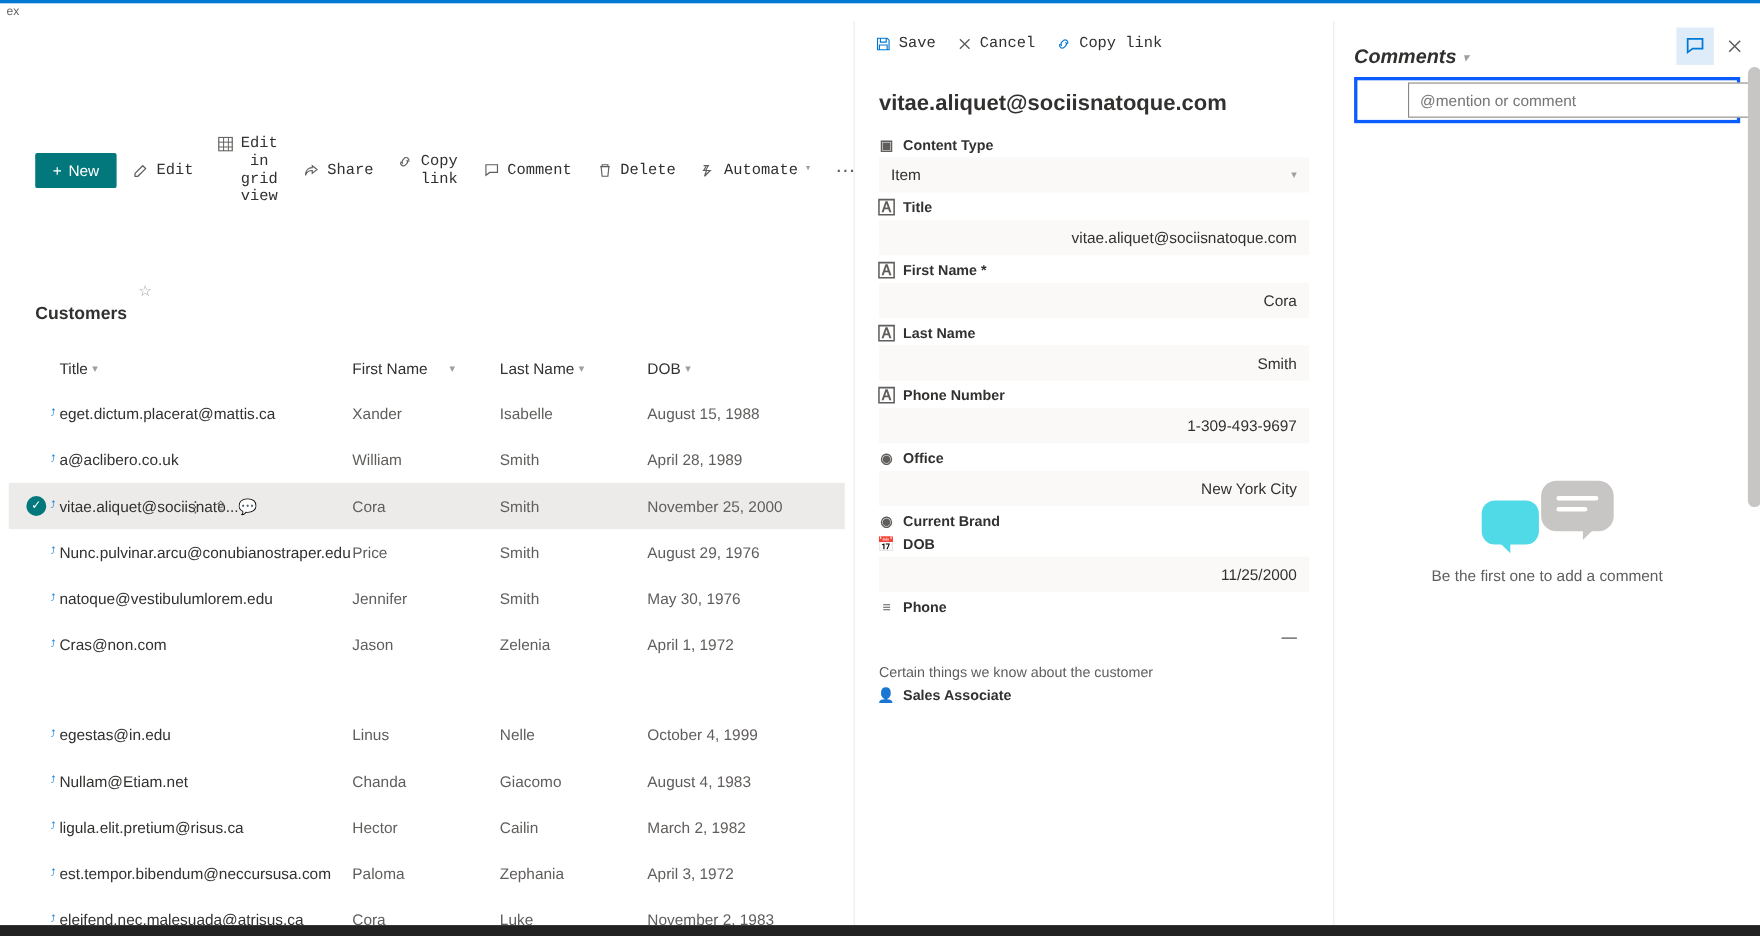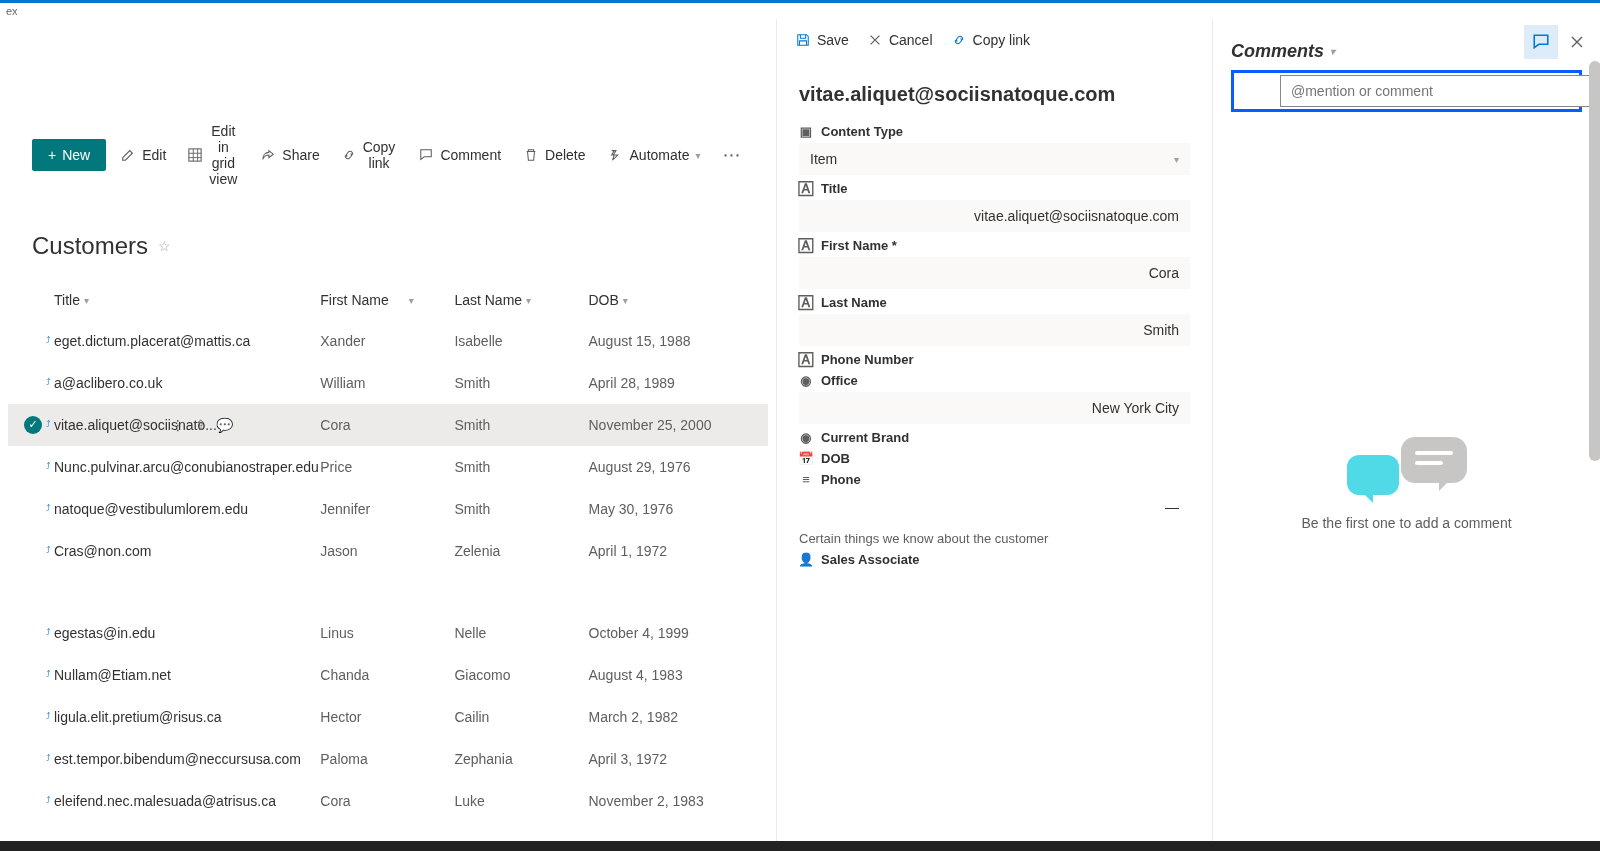--- a/index.html
+++ b/index.html
@@ -4,26 +4,26 @@
   <style>
     * { box-sizing: border-box; margin: 0; padding: 0; }
     body { font-family: "Segoe UI", -apple-system, sans-serif; font-size: 14px; color: #323130; background: #fff; width: 1600px; height: 851px; overflow: hidden; position: relative; }
     .top-border { height: 3px; background: #0078d4; width: 100%; }
     .small-tab { font-size: 11px; color: #666; padding: 2px 6px; }
     .main { display: flex; height: calc(100% - 3px); }
     .left { flex: 1; padding: 0 8px; position: relative; overflow: hidden; }
     .spacer-top { height: 90px; }
     .toolbar { display: flex; align-items: center; gap: 6px; padding: 8px 24px; border-bottom: 1px solid #fff; }
     .btn-new { background: #03787c; color: #fff; border: none; padding: 8px 16px; font-size: 14px; display: inline-flex; align-items: center; gap: 6px; cursor: pointer; border-radius: 2px; }
-    .tool-item { display: inline-flex; align-items: center; gap: 6px; padding: 6px 8px; color: #323130; cursor: pointer; border: none; background: none; font-size: 14px; }
+    .tool-item { display: inline-flex; align-items: flex-start; gap: 6px; padding: 6px 8px; color: #323130; cursor: pointer; border: none; background: none; font-size: 14px; font-family: Liberation Mono, monospace; }
     .tool-icon { width: 16px; height: 16px; display: inline-flex; align-items: center; justify-content: center; color: #605e5c; }
     .tool-icon svg { stroke: currentColor; fill: none; }
     .ellipsis { font-size: 18px; padding: 4px 8px; color: #605e5c; cursor: pointer; }
     .list-title-row { display: flex; align-items: center; gap: 10px; padding: 30px 24px 18px; }
-    .list-title { font-size: 24px; font-weight: 400; color: #323130; }
+    .list-title { font-size: 16px; font-weight: 700; color: #323130; margin-top: 45px; }
     .star { color: #a19f9d; font-size: 14px; }
     .columns { display: flex; padding: 14px 24px 12px 46px; color: #323130; font-size: 14px; }
     .col-title { width: 274px; display:flex; align-items:center; gap:4px;}
     .col-fn { width: 138px; display:flex; align-items:center; gap:20px;}
     .col-ln { width: 138px; display:flex; align-items:center; gap:4px;}
     .col-dob { width: 160px; display:flex; align-items:center; gap:4px;}
     .chev { font-size: 10px; color: #a19f9d; }
     .rows { }
     .row { display: flex; align-items: center; padding: 10px 24px 10px 46px; font-size: 14px; color: #323130; min-height: 42px; border-bottom: 1px solid transparent; position: relative; }
     .row.selected { background: #edebe9; }
@@ -314,20 +314,21 @@
               <span>Last Name</span>
             </div>
           <input class="field-input" value="Smith" style="">
         </div>
 
         <div class="field">
           <div class="field-label">
               <span class="fi">🄰</span>
               <span>Phone Number</span>
             </div>
+          <input class="field-input" value="1-309-493-9697" style="">
         </div>
 
         <div class="field">
           <div class="field-label">
               <span class="fi">◉</span>
               <span>Office</span>
             </div>
           <input class="field-input" value="New York City" style="">
         </div>
 
@@ -336,20 +337,21 @@
               <span class="fi">◉</span>
               <span>Current Brand</span>
             </div>
         </div>
 
         <div class="field">
           <div class="field-label">
               <span class="fi">📅</span>
               <span>DOB</span>
             </div>
+          <input class="field-input" value="11/25/2000" style="">
         </div>
 
         <div class="field">
           <div class="field-label">
               <span class="fi">≡</span>
               <span>Phone</span>
             </div>
           <div class="field-input" style="background:transparent;padding-left:0">—</div>
         </div>
 

